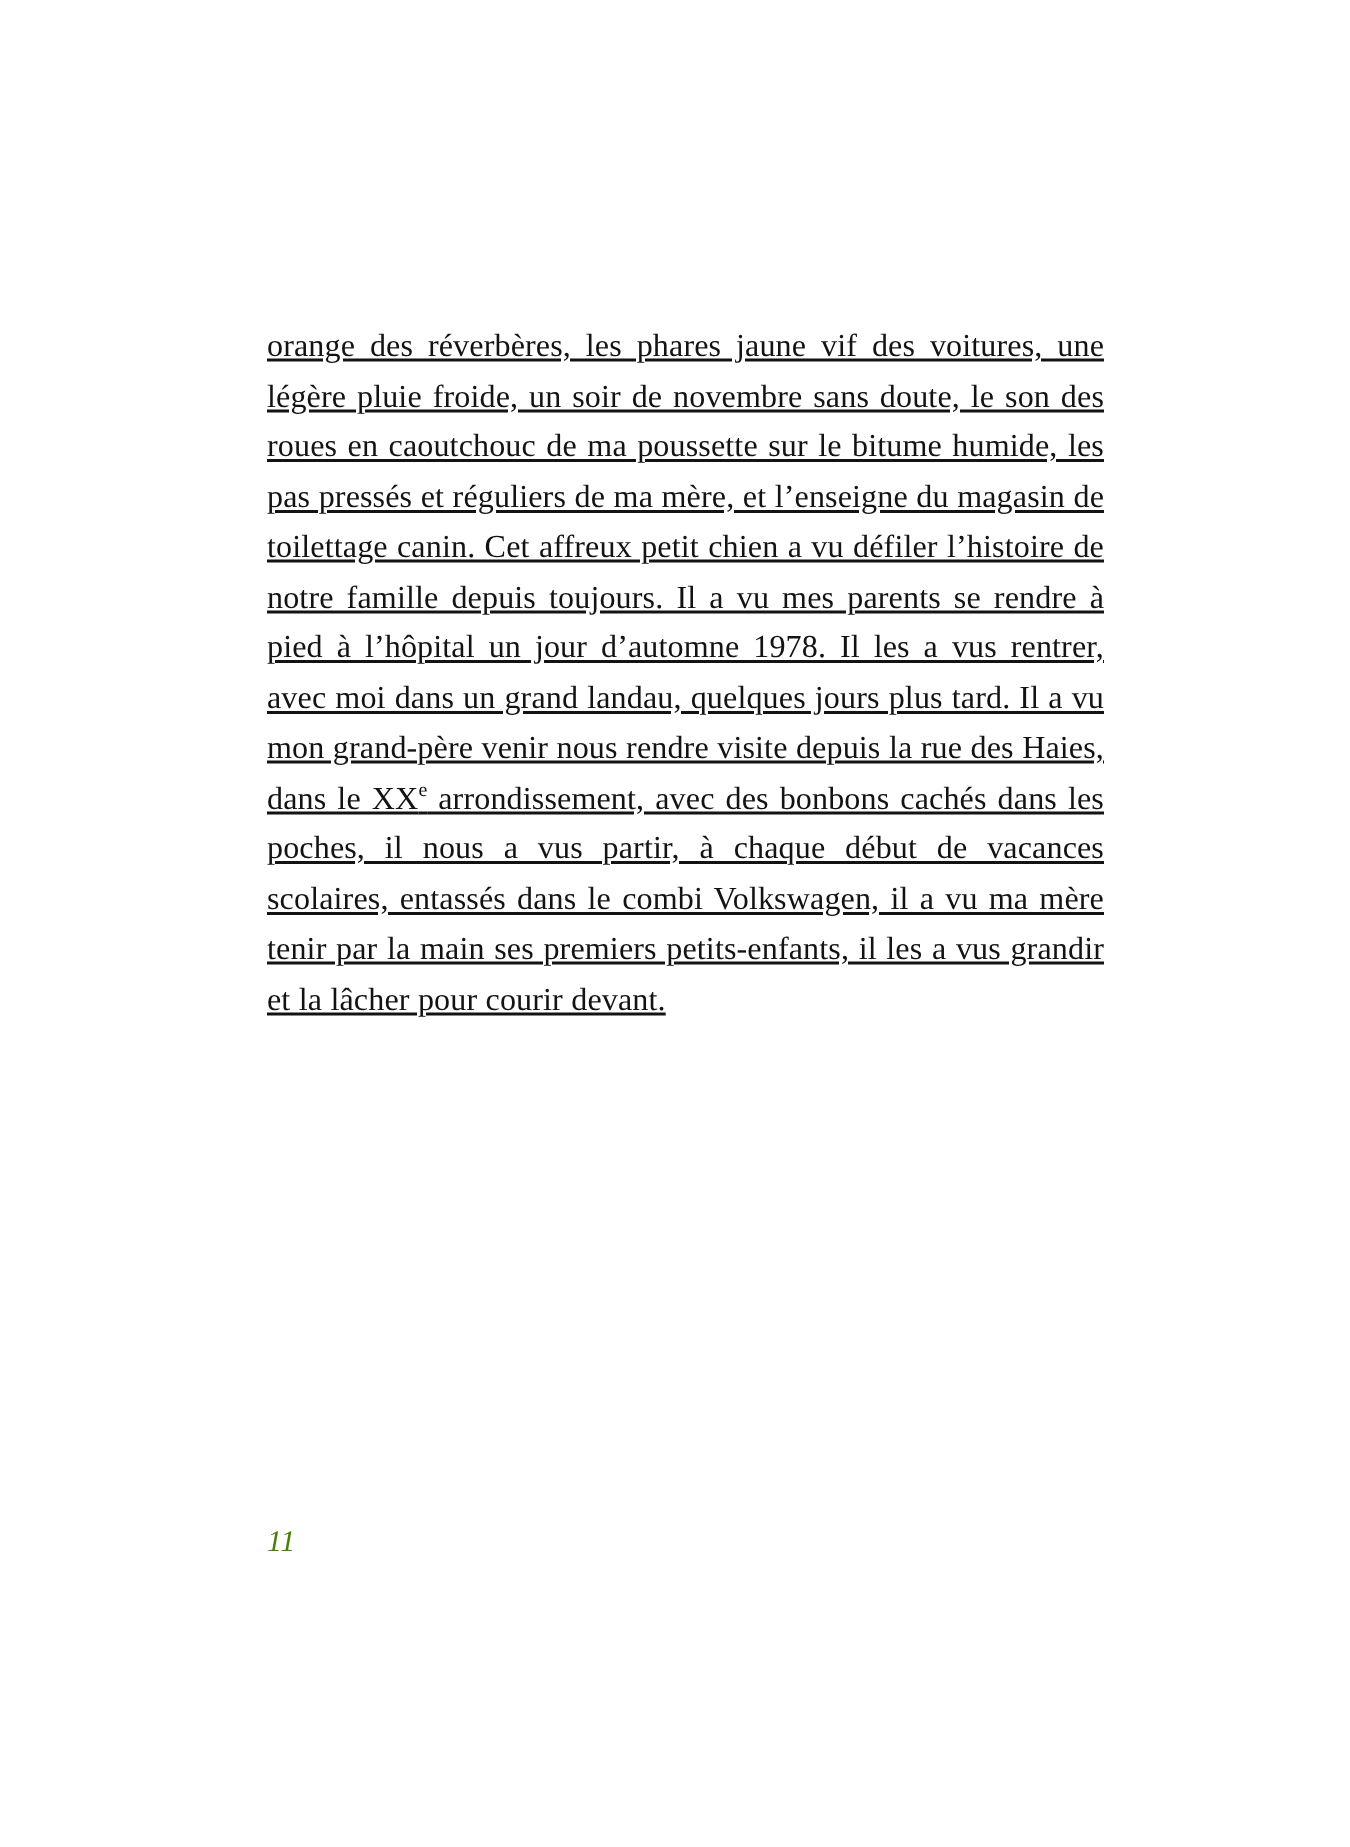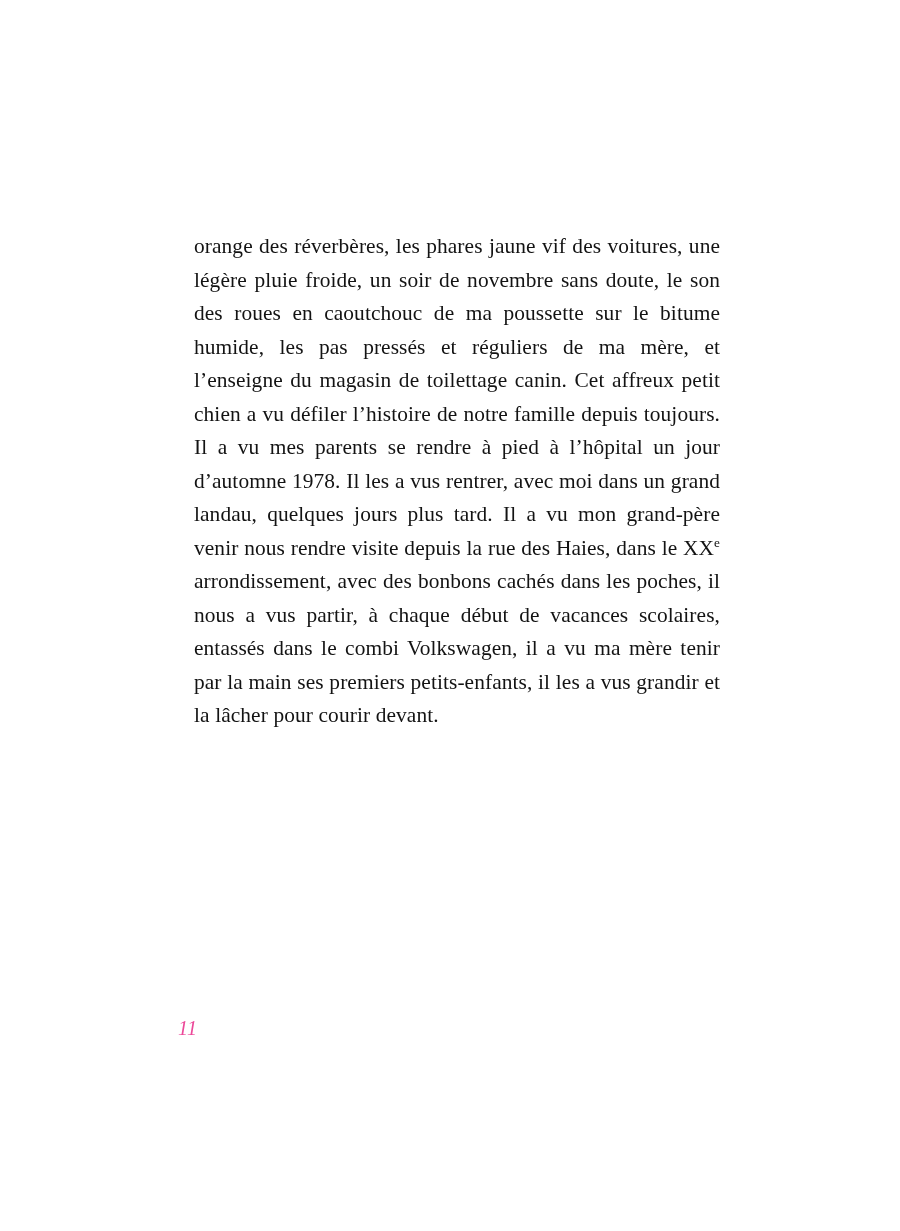--- a/index.html
+++ b/index.html
@@ -22,29 +22,30 @@
 
   
   .textblock {
     position: absolute;
     left: 178px;
     top: 214px;
     width: 558px;
   }
 
   .para {
-    margin: 16px;
+    margin: 0;
     font-size: 21.4px;
     line-height: 33.5px;
     text-align: justify;
     text-justify: inter-word;
     hyphens: manual;
     -webkit-hyphens: manual;
     word-spacing: 0.005em;
     letter-spacing: 0.004em;
+    text-decoration: underline;
   }
 
   
   .para--continued {
     text-indent: 0;
   }
 
   
   .para--indent {
     text-indent: 24px;
@@ -59,21 +60,21 @@
 
   
   .folio {
     position: absolute;
     left: 178px;
     top: 1016px;
     font-family: "Liberation Serif", "DejaVu Serif", serif;
     font-style: italic;
     font-size: 20px;
     line-height: 24px;
-    color: #ec4899;
+    color: #4d7c0f;
     letter-spacing: 0.02em;
   }
 </style>
 </head>
 <body>
 
 <div class="page">
 
   <div class="textblock">
 

